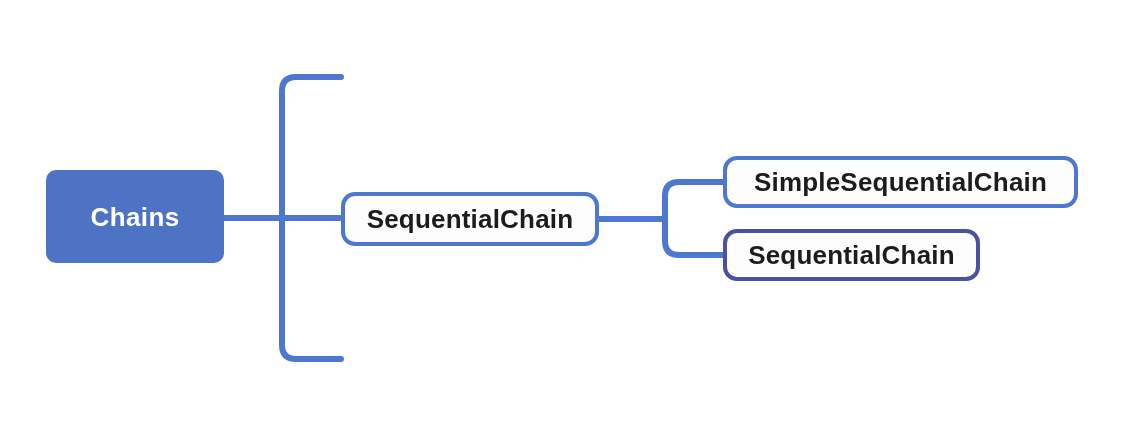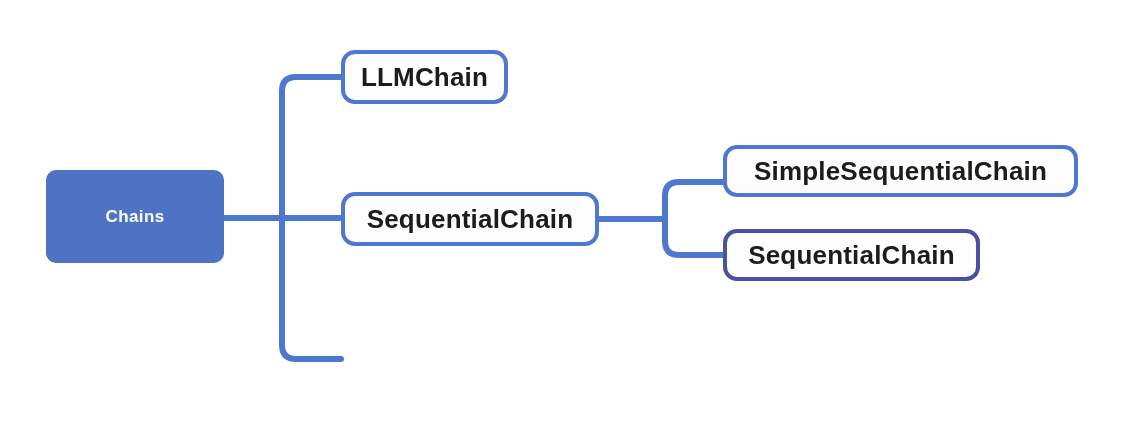--- a/index.html
+++ b/index.html
@@ -44,21 +44,21 @@
     left: 46px;
     top: 170px;
     width: 178px;
     height: 93px;
     background: #4E73C5;
     border-radius: 10px;
     border: none;
   }
   .node-root .node-label {
     color: #ffffff;
-    font-size: 17px;
+    font-size: 26px;
     font-weight: bold;
     letter-spacing: 0.4px;
     text-align: center;
   }
 
   
   .node-box {
     background: #fdfdfd;
     border: 4px solid #4E78CF;
     border-radius: 14px;
@@ -69,21 +69,21 @@
     font-weight: bold;
     letter-spacing: 0.2px;
   }
   .node-box.variant-indigo {
     border-color: #4A52A0;
   }
 
   #node-llmchain      { left: 341px; top: 50px;  width: 167px; height: 54px; }
   #node-sequential    { left: 341px; top: 192px; width: 258px; height: 54px; }
   #node-routerchain   { left: 341px; top: 333px; width: 204px; height: 53px; }
-  #node-simpleseq     { left: 723px; top: 145px; width: 355px; height: 52px; }
+  #node-simpleseq     { left: 723px; top: 156px; width: 355px; height: 52px; }
   #node-seq-child     { left: 723px; top: 229px; width: 257px; height: 52px; }
 
   
   #watermark {
     position: absolute;
     right: 22px;
     bottom: 10px;
     color: #c4c4c4;
     font-size: 21px;
     font-family: "DejaVu Sans", sans-serif;
@@ -109,23 +109,20 @@
 
       <path d="M 723 182 L 679 182 Q 665 182 665 196 L 665 219"></path>
       <path d="M 665 219 L 665 241 Q 665 255 679 255 L 723 255"></path>
     </g>
   </svg>
 
   <div class="node node-root" id="node-chains">
     <span class="node-label">Chains</span>
   </div>
 
-  <div class="node node-box" id="node-llmchain">
-    <span class="node-label">LLMChain</span>
-  </div>
 
   <div class="node node-box" id="node-sequential">
     <span class="node-label">SequentialChain</span>
   </div>
 
 
   <div class="node node-box" id="node-simpleseq">
     <span class="node-label">SimpleSequentialChain</span>
   </div>
 

